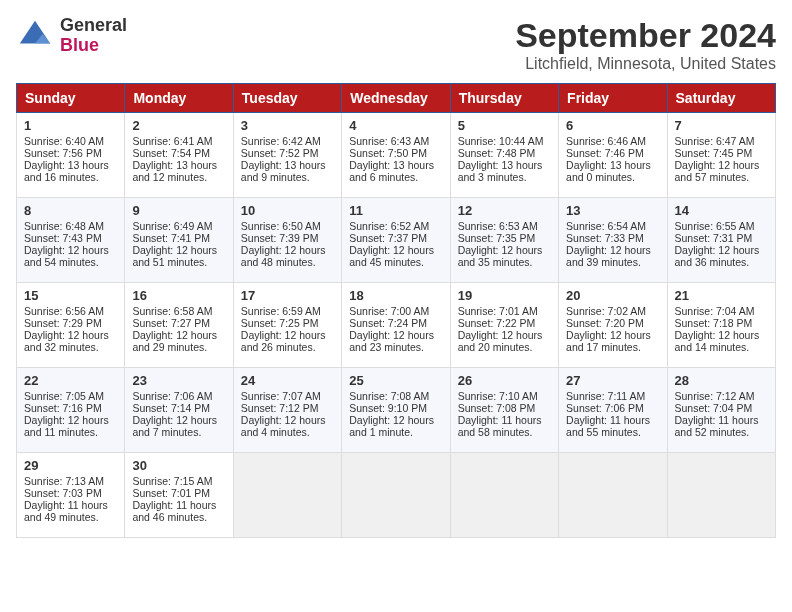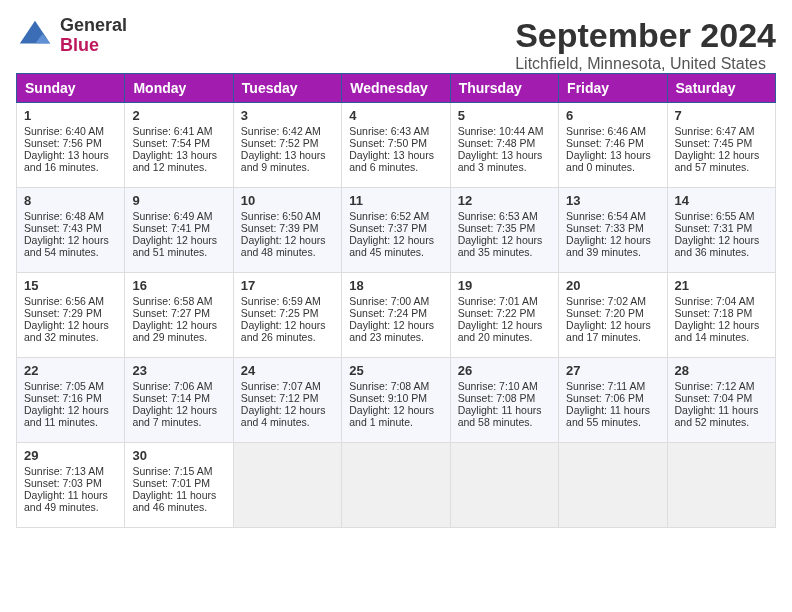--- a/index.html
+++ b/index.html
@@ -7,58 +7,60 @@
       font-family: Arial, sans-serif;
       background: #fff;
       width: 792px;
       min-height: 612px;
       padding: 16px;
     }
     .header-area {
       display: flex;
       justify-content: space-between;
       align-items: flex-start;
+      margin-bottom: 10px;
     }
     .logo {
       display: flex;
       align-items: center;
       gap: 6px;
     }
     .logo-text {
       display: flex;
       flex-direction: column;
       font-size: 18px;
       font-weight: bold;
       line-height: 1.1;
       color: #333;
     }
     .logo-text span:first-child { color: #333; }
     .logo-icon {
       width: 38px;
       height: 38px;
     }
     .title-block {
+      text-align: right;
     }
     .title-block h1 {
       font-size: 34px;
       font-weight: bold;
       color: #333;
     }
     .title-block h2 {
       font-size: 16px;
       font-weight: normal;
       color: #555;
     }
     .calendar {
       width: 100%;
       border-collapse: collapse;
       border: 1px solid #ccc;
     }
     .calendar th {
-      background: #a21caf;
+      background: #b91c1c;
       color: #fff;
       text-align: left;
       padding: 6px 8px;
       font-size: 14px;
       border: 1px solid #2d5a9a;
     }
     .calendar td {
       vertical-align: top;
       padding: 5px 7px;
       border: 1px solid #ddd;

